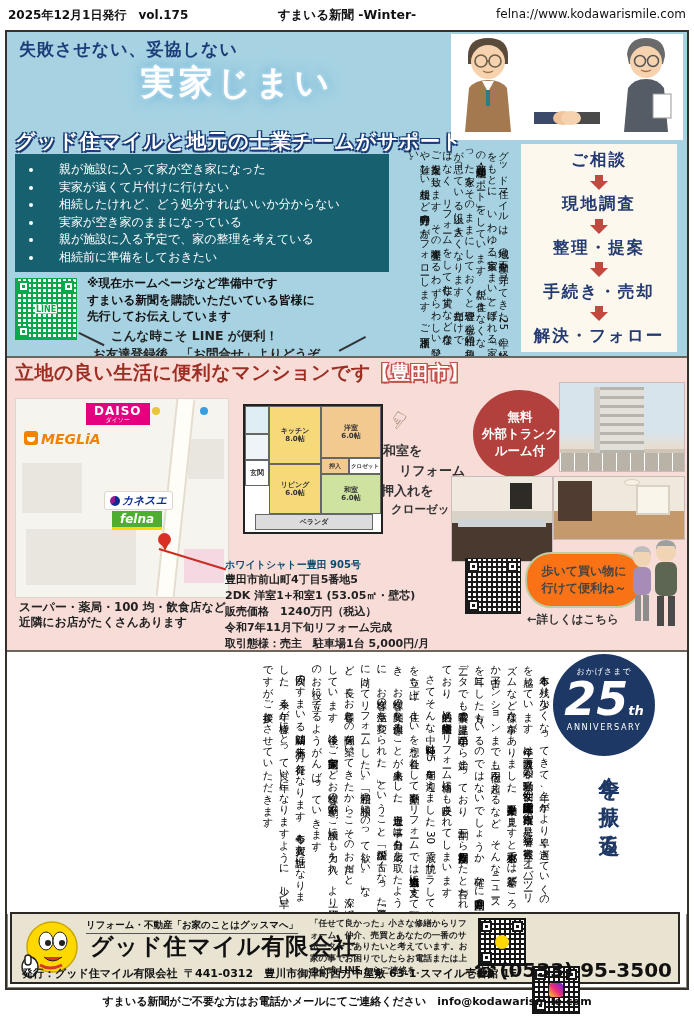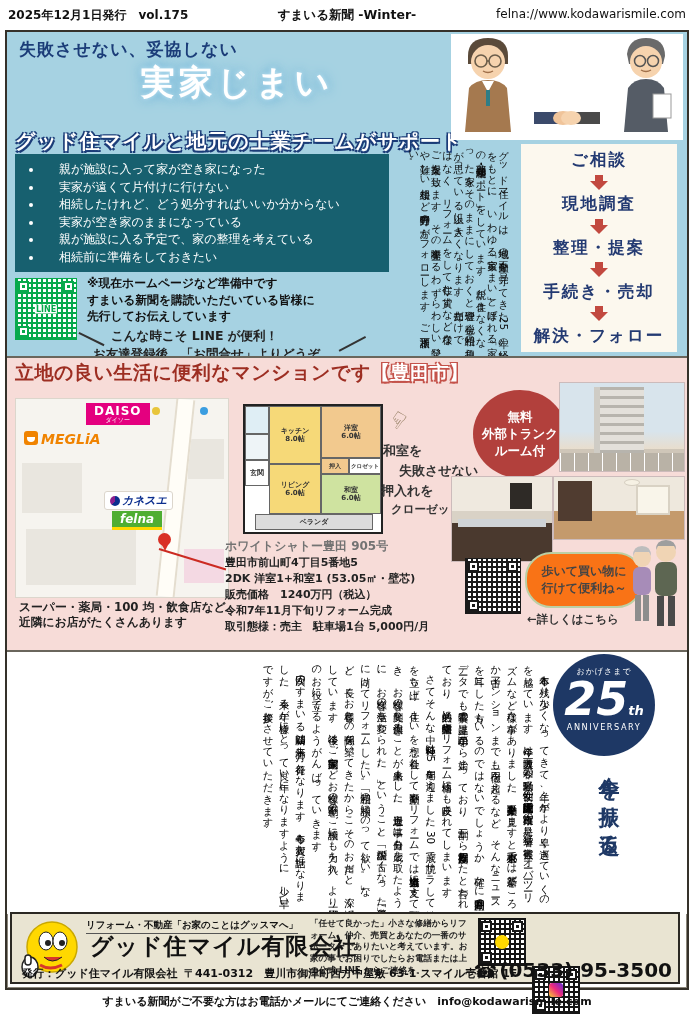--- a/index.html
+++ b/index.html
@@ -93,21 +93,21 @@
   .ph-kitchen{left:444px;top:118px;width:100px;height:84px;background:linear-gradient(#efe9df 40%,#d9d2c6 40% 55%,#4a392e 55%);}
   .ph-kitchen .hood{position:absolute;left:58px;top:6px;width:22px;height:26px;background:#2e2a26;}
   .ph-kitchen .counter{position:absolute;left:6px;top:42px;width:88px;height:8px;background:#cfd3d6;}
   .ph-living{left:546px;top:118px;width:130px;height:62px;background:linear-gradient(#eee8dd 55%,#c49a6c 55%);
              }
   .ph-living .closet{position:absolute;left:4px;top:4px;width:34px;height:40px;background:#503c30;}
   .ph-living .win{position:absolute;right:14px;top:8px;width:30px;height:26px;background:#f9f5ea;border:2px solid #d9d2c4;}
   .ph-living .light{position:absolute;right:44px;top:2px;width:14px;height:5px;background:#f6f1e4;border-radius:50%;border:1px solid #d5cec0;}
 
   .pdetails{position:absolute;left:218px;top:180px;}
-  .pdetails .nm{font-size:12px;font-weight:900;color:#737373;}
+  .pdetails .nm{font-size:10px;font-weight:900;color:#0c4a6e;margin-top:20px;}
   .pdetails .ln{font-size:11px;font-weight:700;color:#222;line-height:16px;}
   .qr-prop{left:458px;top:200px;width:54px;height:54px;--qc:#1a1a1a;}
   .bubble{position:absolute;left:518px;top:194px;width:114px;height:52px;background:#f97316;border:2px solid #bccfa4;
           border-radius:26px;display:flex;flex-direction:column;align-items:center;justify-content:center;
           font-size:12px;font-weight:700;color:#444;line-height:17px;}
   .more{position:absolute;left:520px;top:254px;font-size:11.5px;font-weight:700;color:#333;}
 
   
   .colsec{position:absolute;top:618px;left:0;width:100%;height:262px;background:#fff;border-top:2px solid #6a665c;}
   .article{position:absolute;left:10px;top:6px;width:536px;height:250px;writing-mode:vertical-rl;text-orientation:mixed;
@@ -294,21 +294,21 @@
         <span>和室</span>
           <span>6.0帖</span>
       </div>
       <div style="left:10px;top:108px;width:118px;height:16px;background:#dcdcdc;font-size:7px;">
           <span>ベランダ</span>
         </div>
     </div>
 
     <div class="hand">☟</div>
     <div class="fpnote n0">和室を</div>
-    <div class="fpnote n1">失敗させない</div>
+    <div class="fpnote n1">リフォーム</div>
     <div class="fpnote n2">押入れを</div>
     <div class="fpnote n3">クローゼットに！</div>
 
     <div class="badge">
       <div>無料</div>
       <div>外部トランク</div>
       <div>ルーム付</div>
     </div>
 
     <div class="photo ph-build">

